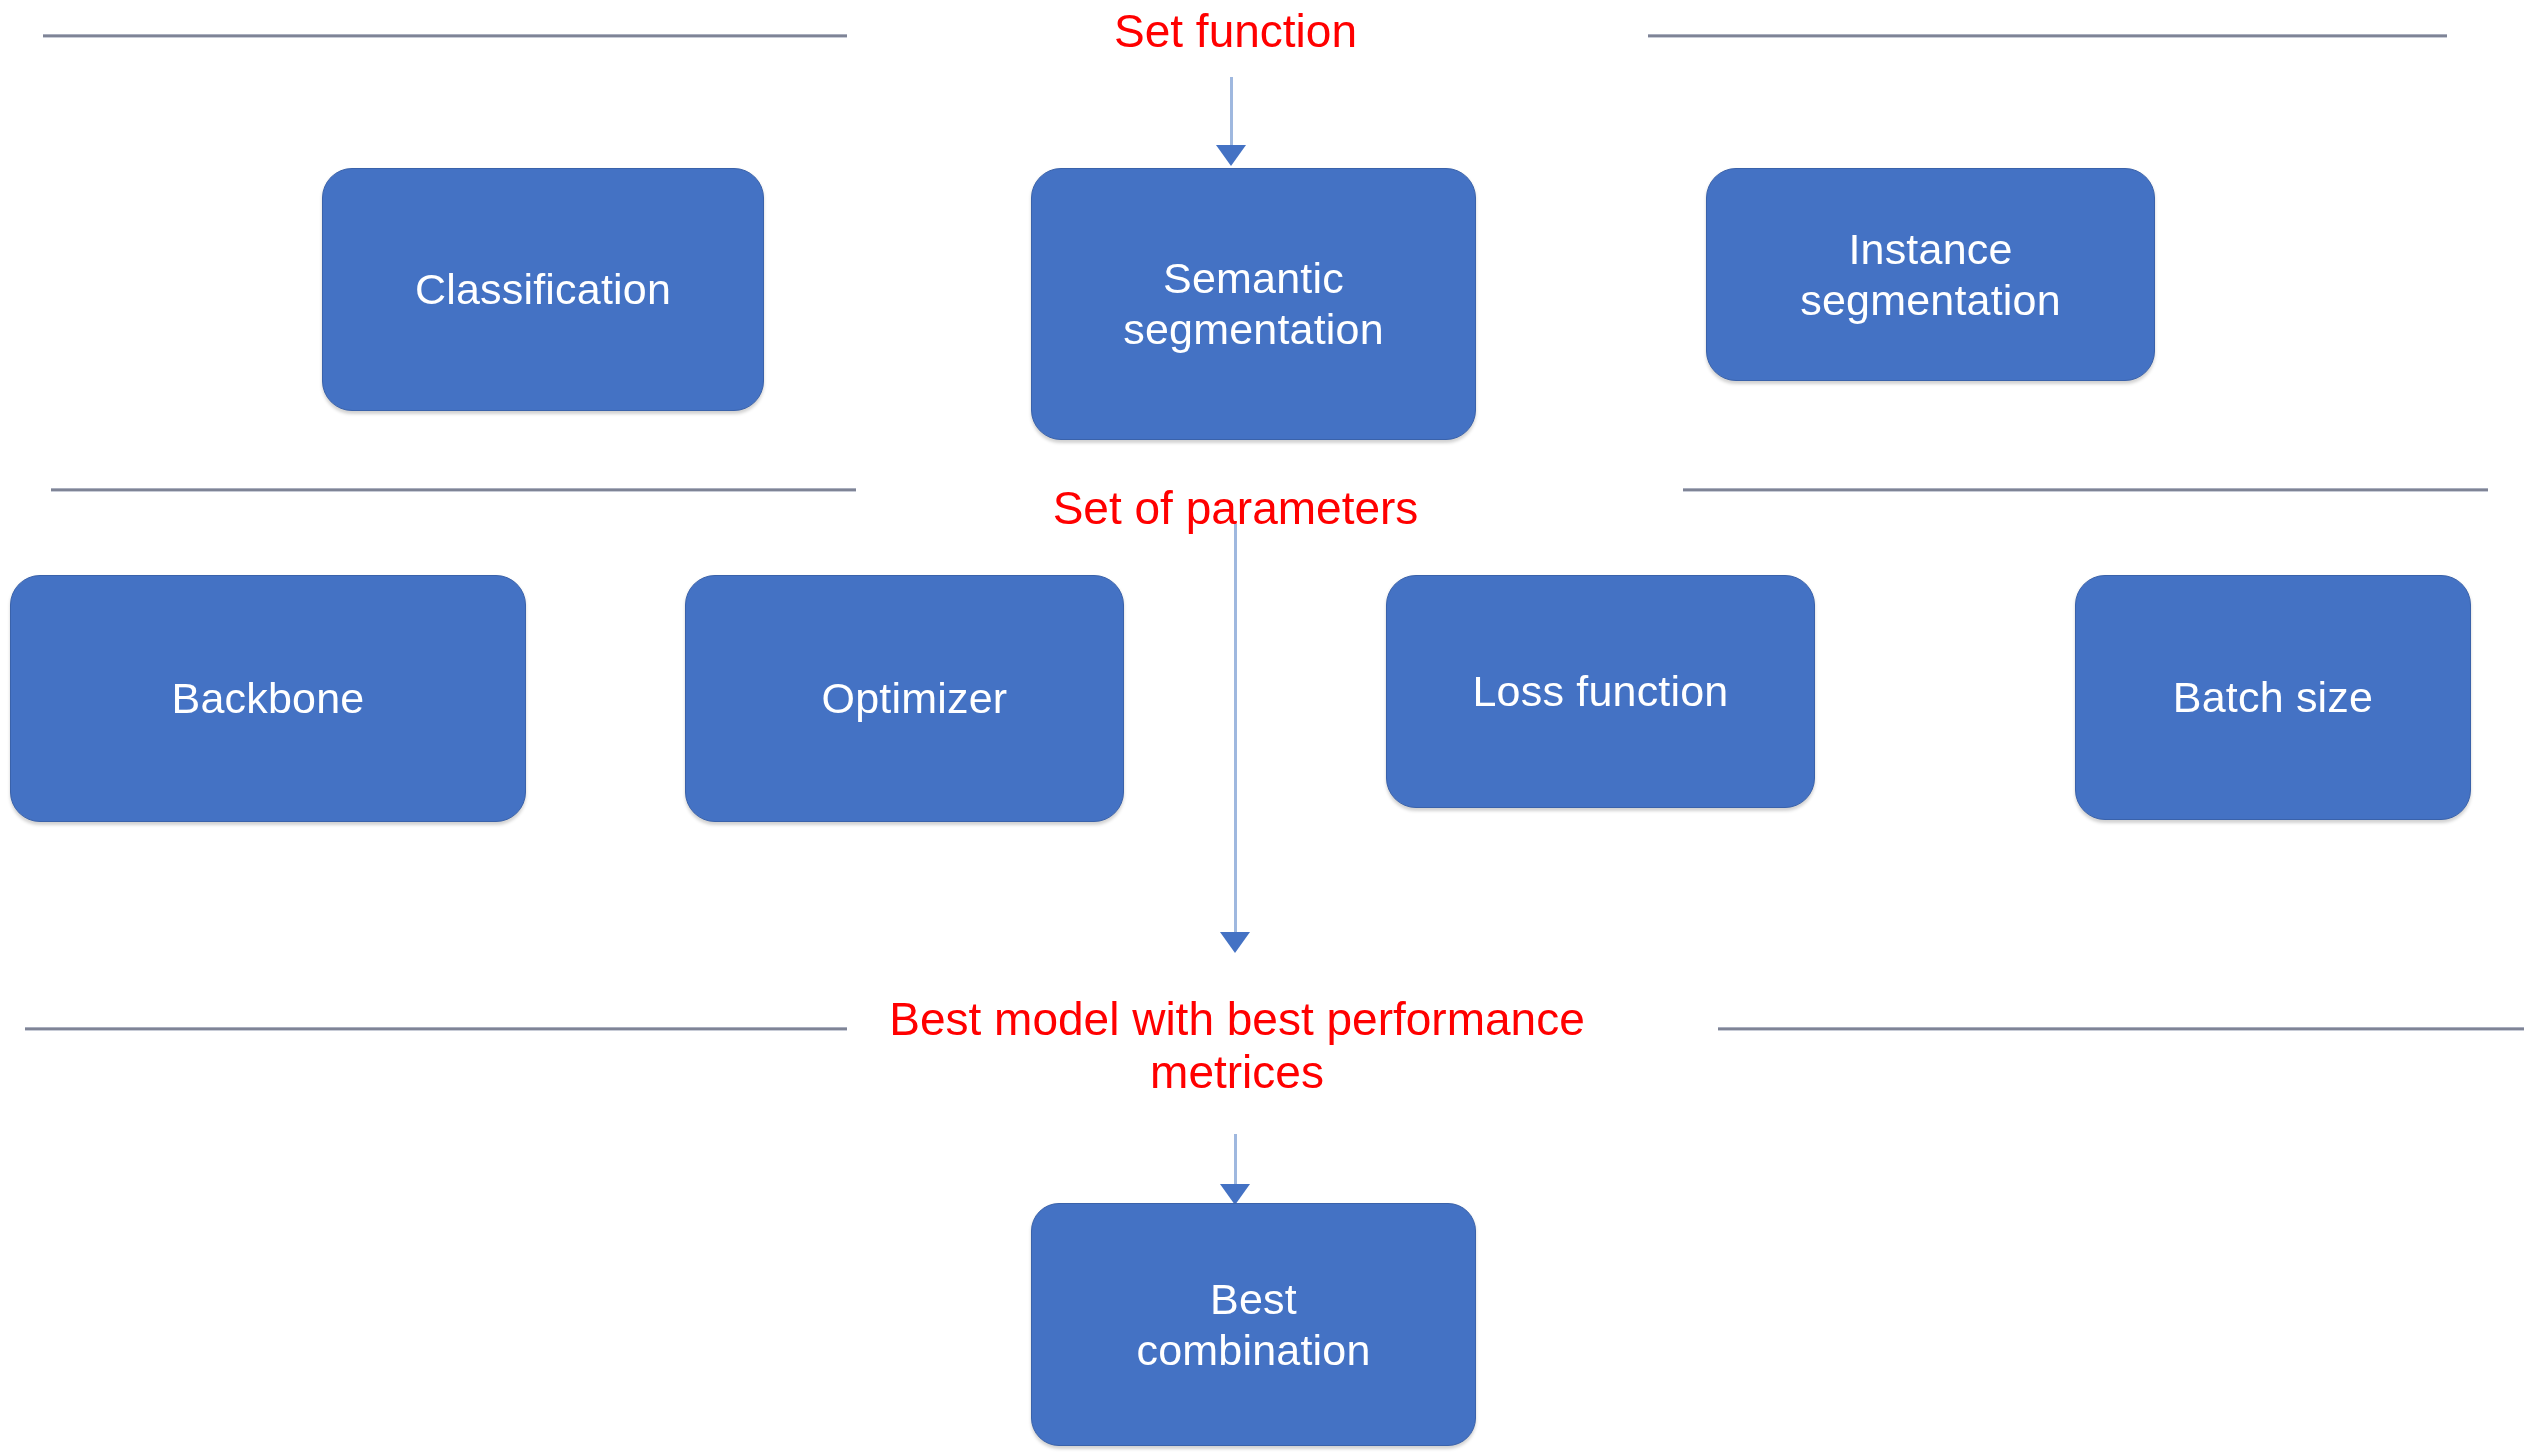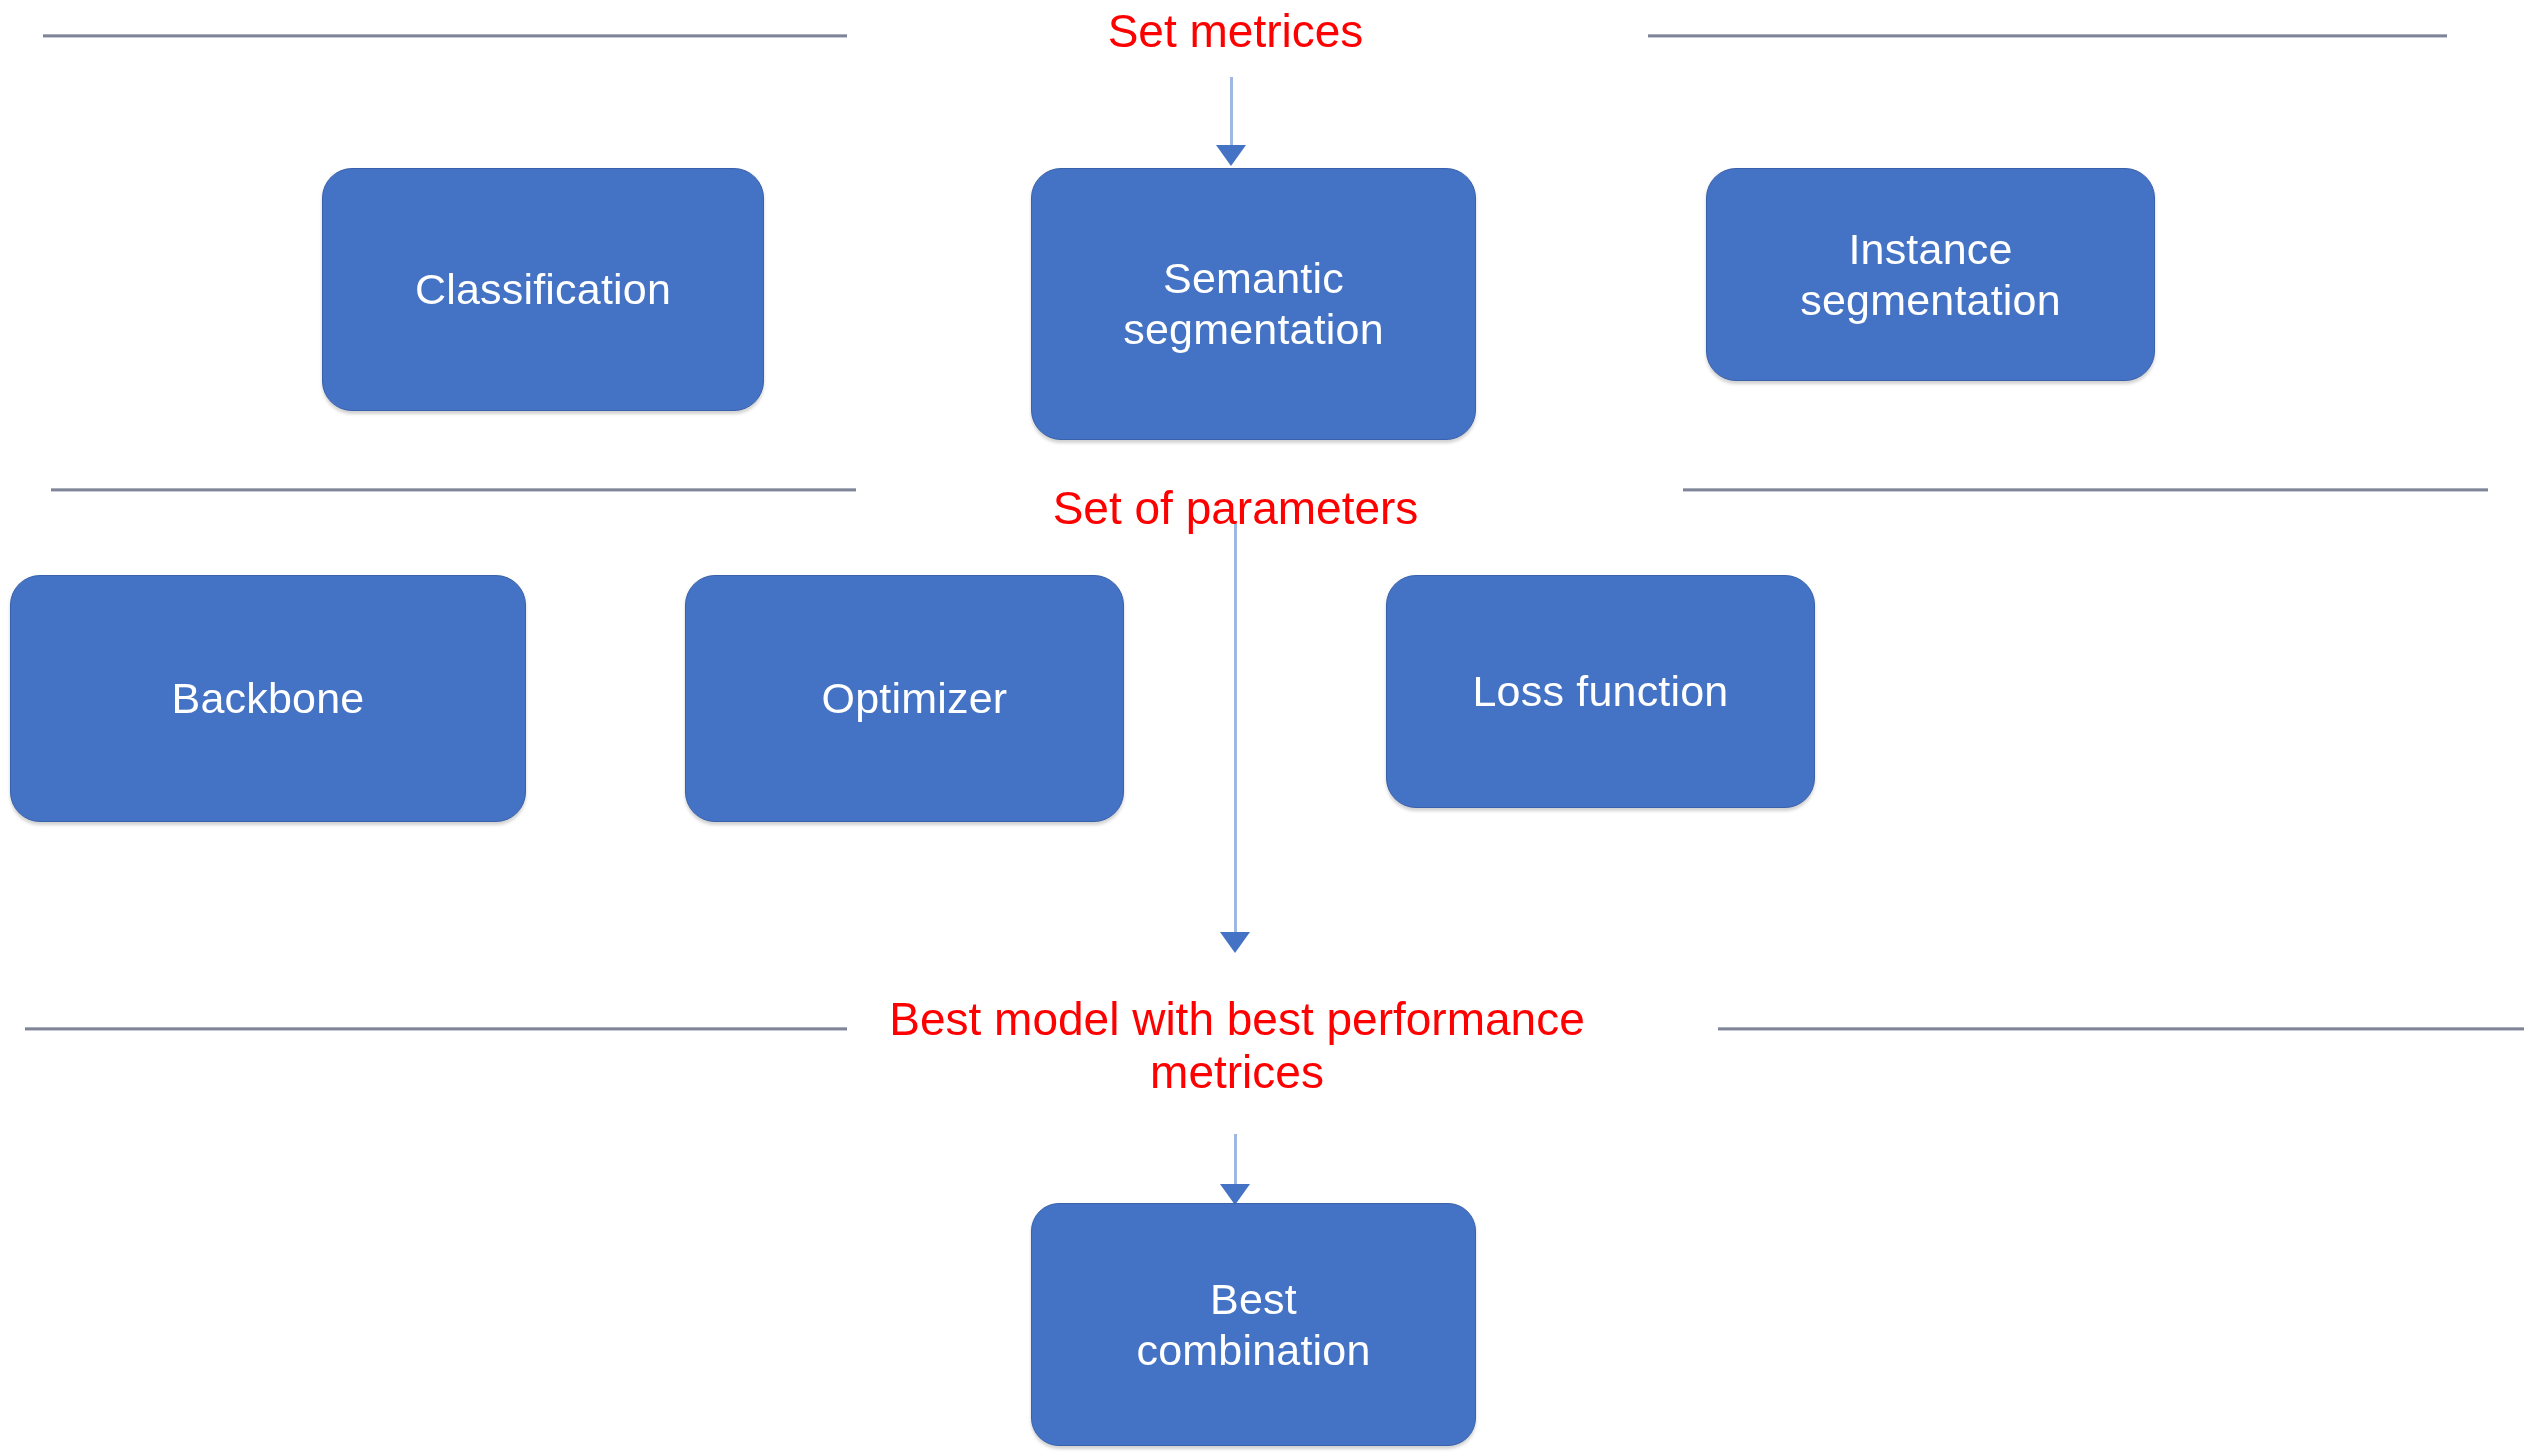--- a/index.html
+++ b/index.html
@@ -81,21 +81,21 @@
     border-top: 21.4px solid #4472C4;
   }
 </style>
 </head>
 <body>
 
 <div id="stage">
 
   <div class="rule" style="left:43px; top:34px; width:804px;"></div>
 
-  <div class="red-label" style="left:989px; top:5px; width:493px;">Set metrices</div>
+  <div class="red-label" style="left:989px; top:5px; width:493px;">Set function</div>
 
   <div class="rule" style="left:1648px; top:34px; width:799px;"></div>
 
   <div class="arrow" style="left:1215px; top:77px; width:33px; height:89px;">
     <div class="stem" style="height:69px;"></div>
     <div class="head"></div>
   </div>
 
   <div class="box" style="left:322px; top:168px; width:442px; height:243px;">Classification</div>
 
@@ -115,20 +115,21 @@
     <div class="stem" style="height:409px;"></div>
     <div class="head"></div>
   </div>
 
   <div class="box" style="left:10px; top:575px; width:516px; height:247px;">Backbone</div>
 
   <div class="box" style="left:685px; top:575px; width:439px; height:247px;padding-left:20px;">Optimizer</div>
 
   <div class="box" style="left:1386px; top:575px; width:429px; height:233px;">Loss function</div>
 
+  <div class="box" style="left:2075px; top:575px; width:396px; height:245px;">Batch size</div>
 
   <div class="rule" style="left:25px; top:1027px; width:822px;"></div>
 
   <div class="red-label" style="left:822px; top:993px; width:830px;">Best model with best performance
 metrices</div>
 
   <div class="rule" style="left:1718px; top:1027px; width:807px;"></div>
 
   <div class="arrow" style="left:1219px; top:1134px; width:33px; height:71px;">
     <div class="stem" style="height:51px;"></div>

